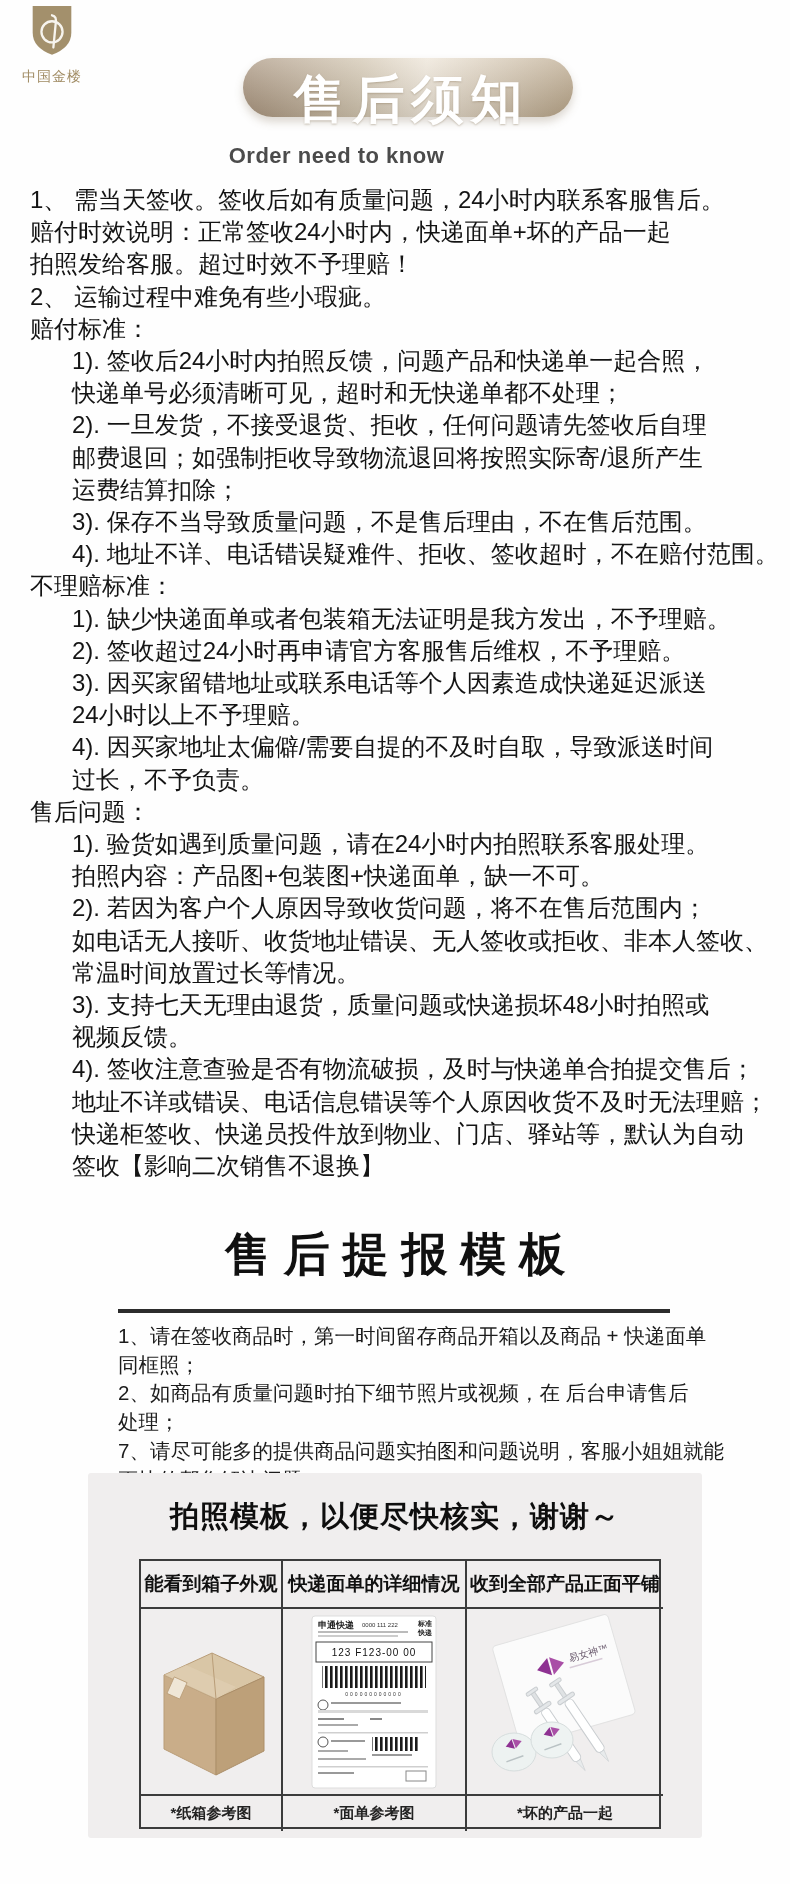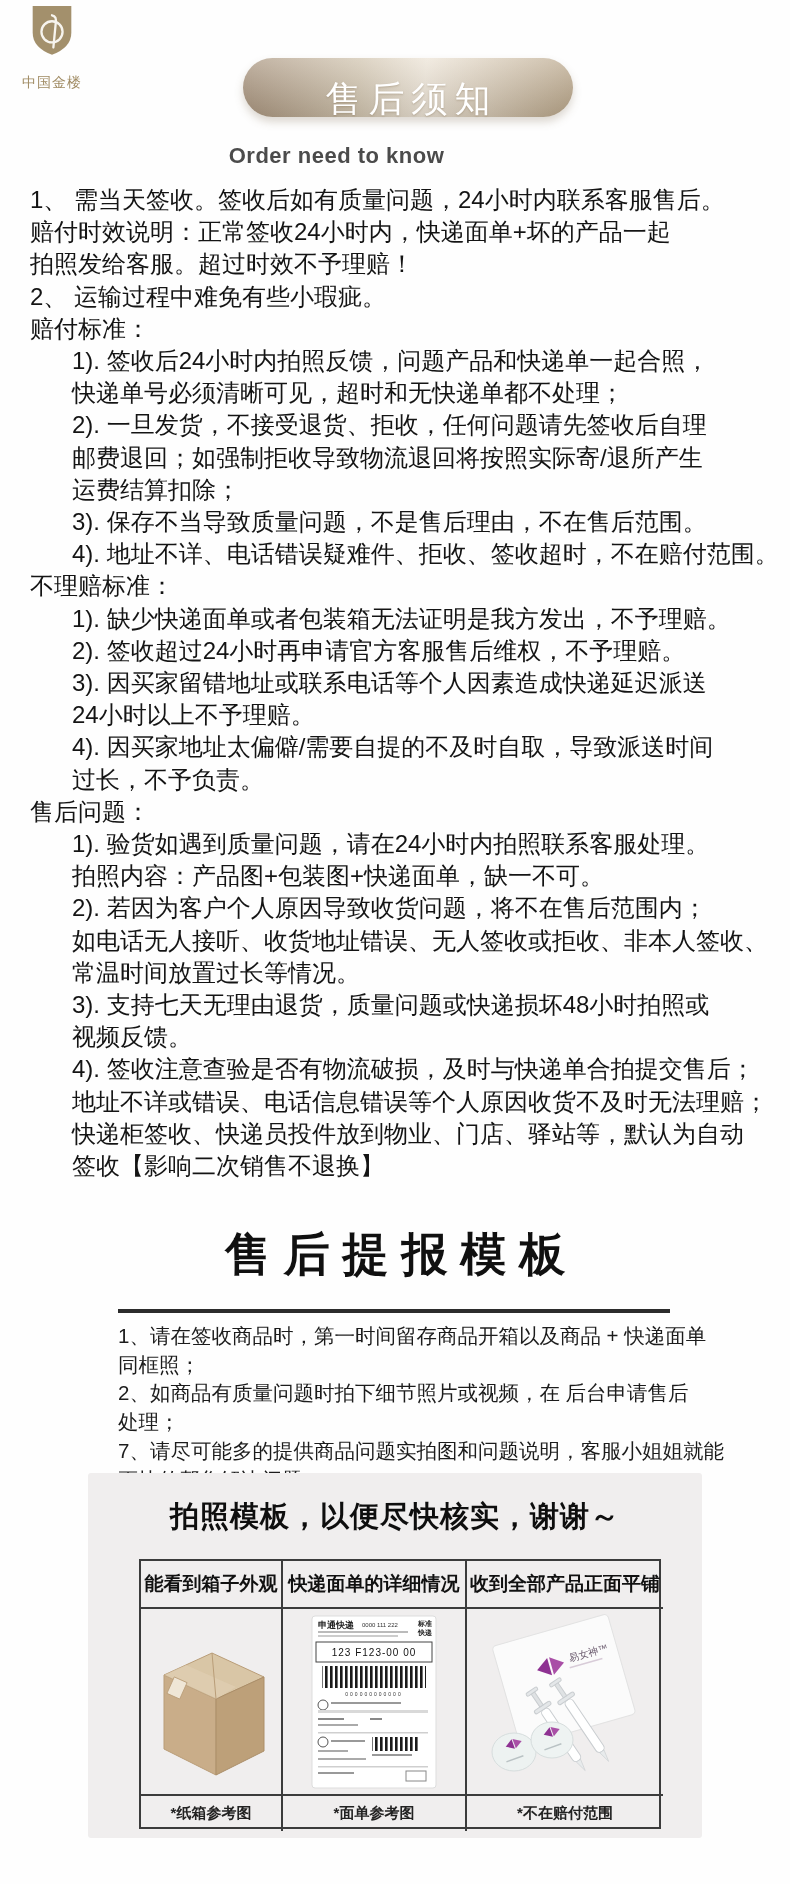--- a/index.html
+++ b/index.html
@@ -2,29 +2,29 @@
 <html><head>
 <meta charset="utf-8">
 <style>
   html,body{margin:0;padding:0;background:#ffffff;}
   .page{position:relative;width:790px;height:1884px;background:#fefefe;overflow:hidden;
         font-family:"Liberation Sans","DejaVu Sans",sans-serif;color:#1e1e1e;}
 
   
   .brand{position:absolute;left:12px;top:4px;width:80px;text-align:center;}
   .brand svg{display:block;margin:0 auto;}
-  .brand-name{margin-top:18px;font-size:14px;letter-spacing:1px;color:#a08b63;white-space:nowrap;}
+  .brand-name{margin-top:12px;font-size:14px;letter-spacing:1px;color:#a08b63;white-space:nowrap;}
 
   
   .banner{position:absolute;left:243px;top:58px;width:330px;height:59px;border-radius:30px;
           background:linear-gradient(180deg,rgba(255,255,255,.30),rgba(0,0,0,.10)),
                      linear-gradient(95deg,#a6917a 0%,#cfc2ac 35%,#ece3d5 55%,#b7a386 100%);
           box-shadow:0 5px 9px rgba(120,100,70,.25);
           display:flex;align-items:center;justify-content:center;}
-  .banner span{font-size:36px;font-weight:normal;color:#ffffff;letter-spacing:7px;text-indent:7px;
+  .banner span{font-size:52px;font-weight:bold;color:#ffffff;letter-spacing:7px;text-indent:7px;
                text-shadow:0 1px 2px rgba(120,100,70,.35);margin-top:24px;}
   .subtitle{position:absolute;left:0;top:143px;width:673px;text-align:center;
             font-size:22px;font-weight:600;color:#4b4b4b;letter-spacing:.5px;}
 
   
   .notice{position:absolute;left:0;top:184px;width:790px;font-size:24px;line-height:32.2px;color:#141414;}
   .nline{white-space:pre;}
   .lvl0{padding-left:30px;}
   .lvl1{padding-left:72px;}
 
@@ -207,17 +207,17 @@
               <polygon points="0,5 8,0 8,10" fill="#8e3192"></polygon>
               <polygon points="9,0 17,5 9,10" fill="#a94fa6"></polygon>
             </g>
             <rect x="64" y="132" width="18" height="1.5" fill="#b9c2c4" transform="rotate(-20 73 133)"></rect>
           </g>
         </svg>
       </div>
 
       <div class="cell ccell br">*纸箱参考图</div>
       <div class="cell ccell br">*面单参考图</div>
-      <div class="cell ccell">*不在赔付范围</div>
+      <div class="cell ccell">*坏的产品一起</div>
     </div>
   </div>
 
 </div>
 
 </body></html>

